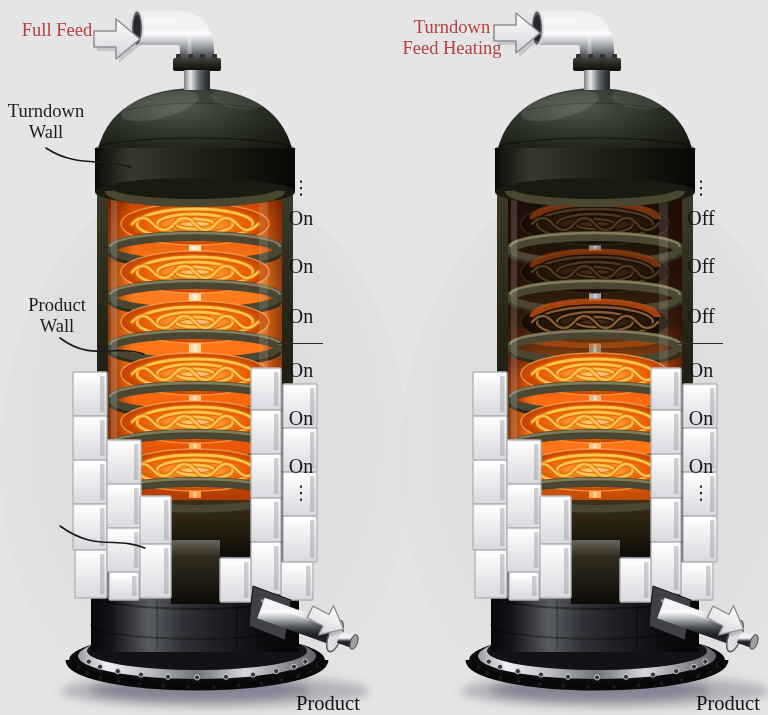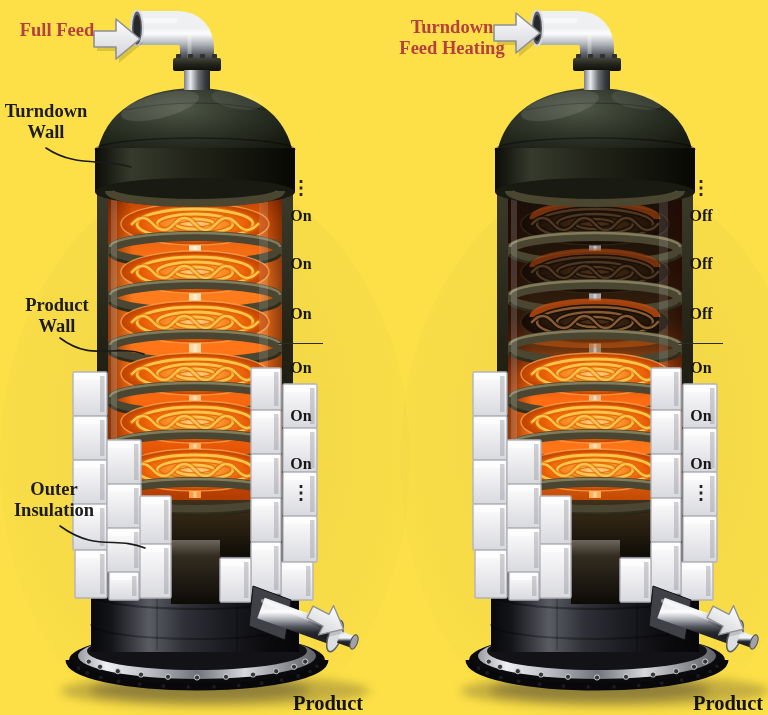--- a/index.html
+++ b/index.html
@@ -1,24 +1,24 @@
 <!DOCTYPE html>
 <html style="--feed-red: #b5403f; --ink: #1c1c1c;"><head>
 <meta charset="utf-8">
 <style>
   :root{ --feed-red:#b5403f; --ink:#1c1c1c; }
   html,body{margin:0;padding:0;background:#fff;}
-  .figure{position:relative;width:768px;height:715px;background:#fde047;overflow:hidden;
-          font-family:"Liberation Serif","DejaVu Serif",serif;font-weight:bold;}
+  .figure{position:relative;width:768px;height:715px;background:#e5e5e5;overflow:hidden;
+          font-family:"Liberation Serif","DejaVu Serif",serif;}
   #scene{position:absolute;left:0;top:0;width:768px;height:715px;}
   .lbl{position:absolute;text-align:center;color:var(--ink);font-size:18.5px;line-height:21px;}
   .feed{color:var(--feed-red);}
   .prod{position:absolute;width:92px;text-align:center;font-size:20.5px;color:#141414;margin-top:48px;}
   .state-col{position:absolute;width:50px;height:372px;}
-  .state{position:absolute;width:100%;text-align:center;font-size:16px;color:#161616;}
+  .state{position:absolute;width:100%;text-align:center;font-size:20px;color:#161616;}
   .dots{position:absolute;width:100%;text-align:center;font-size:19px;color:#222;}
   .divider{position:absolute;left:2px;width:45px;border-top:1.6px solid #2b2b2b;}
   #feed0{left:4px;top:20px;width:106px;}
   #feed1{left:386px;top:17px;width:132px;}
   #wallc{left:2px;top:101px;width:88px;}
   #heatc{left:10px;top:295px;width:94px;}
   #insulc{left:0px;top:479px;width:108px;}
   #col0{left:276px;top:170px;}
   #col1{left:676px;top:170px;}
   #prod0{left:282px;top:644px;}
@@ -716,24 +716,20 @@
   </div>
 
   <div id="wallc" class="lbl">
     <div>Turndown</div>
     <div>Wall</div>
   </div>
   <div id="heatc" class="lbl">
     <div>Product</div>
     <div>Wall</div>
   </div>
-  <div id="insulc" class="lbl">
-    <div>Outer</div>
-    <div>Insulation</div>
-  </div>
 
   <div id="col0" class="state-col">
     <div class="dots d1">⋮</div>
     <div class="state s0">On</div>
     <div class="state s1">On</div>
     <div class="state s2">On</div>
     <div class="divider dv"></div>
     <div class="state s3">On</div>
     <div class="state s4">On</div>
     <div class="state s5">On</div>

